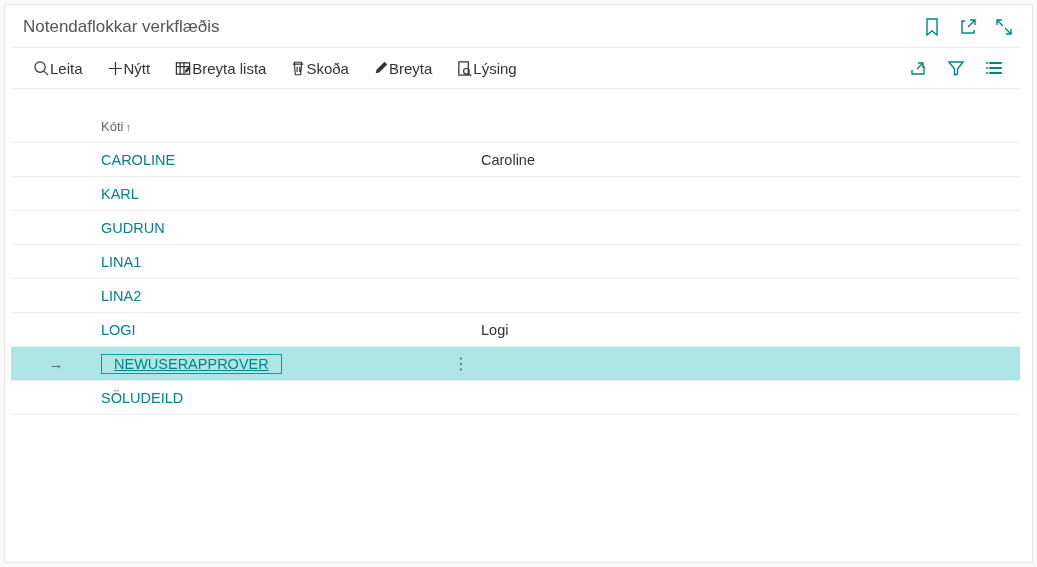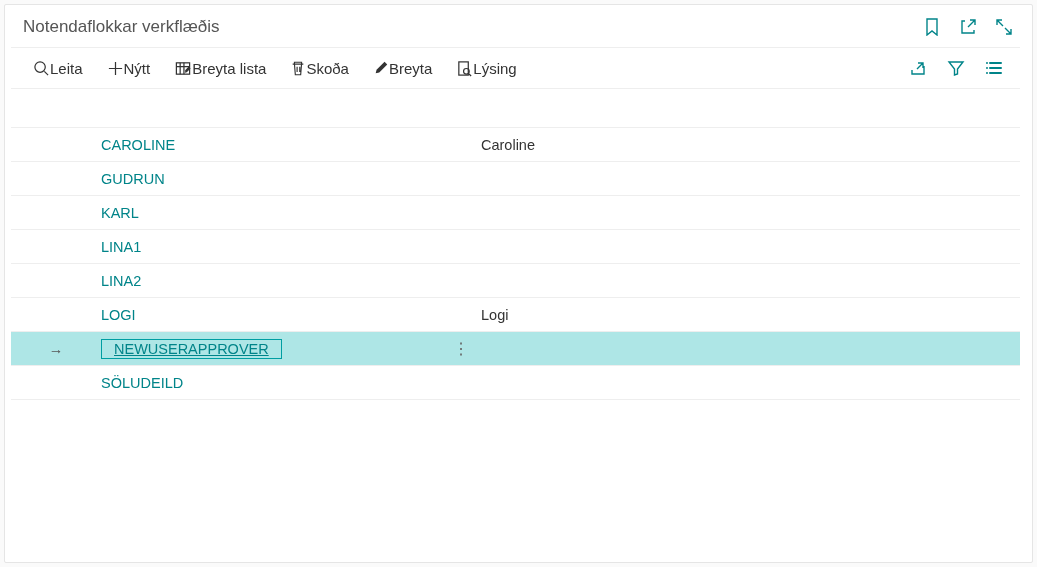--- a/index.html
+++ b/index.html
@@ -222,38 +222,41 @@
             </svg>
         </span>
       </div>
     </div>
   </div>
 
   <div class="grid">
     <div class="grid-inner">
       <div class="grid-header">
         <div></div>
+        <div class="col-code">
+          <span>Kóti</span><span class="sort-arrow">↑</span>
+        </div>
         <div></div>
       </div>
       <div id="rows-mount">
           <div class="grid-row">
             <div class="row-indicator"></div>
             <div><span class="code-link">CAROLINE</span></div>
             <div class="row-menu"></div>
             <div>Caroline</div>
           </div>
           <div class="grid-row">
             <div class="row-indicator"></div>
+            <div><span class="code-link">KARL</span></div>
+            <div class="row-menu"></div>
+            <div></div>
+          </div>
+          <div class="grid-row">
+            <div class="row-indicator"></div>
             <div><span class="code-link">GUDRUN</span></div>
-            <div class="row-menu"></div>
-            <div></div>
-          </div>
-          <div class="grid-row">
-            <div class="row-indicator"></div>
-            <div><span class="code-link">KARL</span></div>
             <div class="row-menu"></div>
             <div></div>
           </div>
           <div class="grid-row">
             <div class="row-indicator"></div>
             <div><span class="code-link">LINA1</span></div>
             <div class="row-menu"></div>
             <div></div>
           </div>
           <div class="grid-row">

